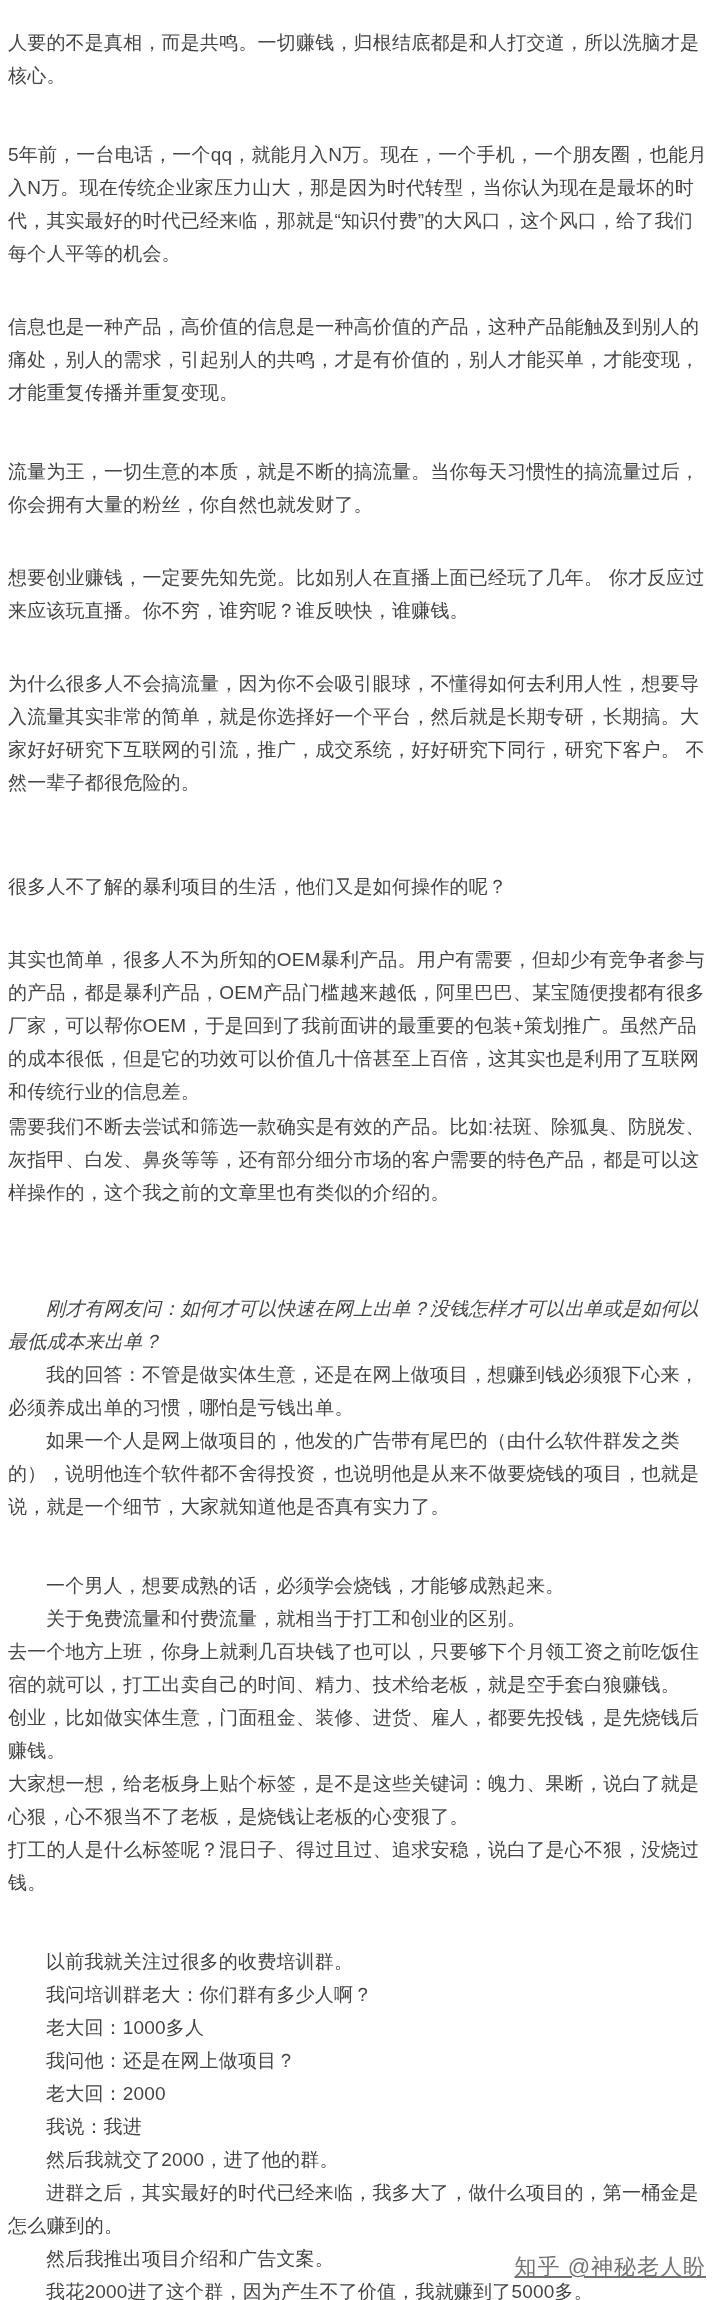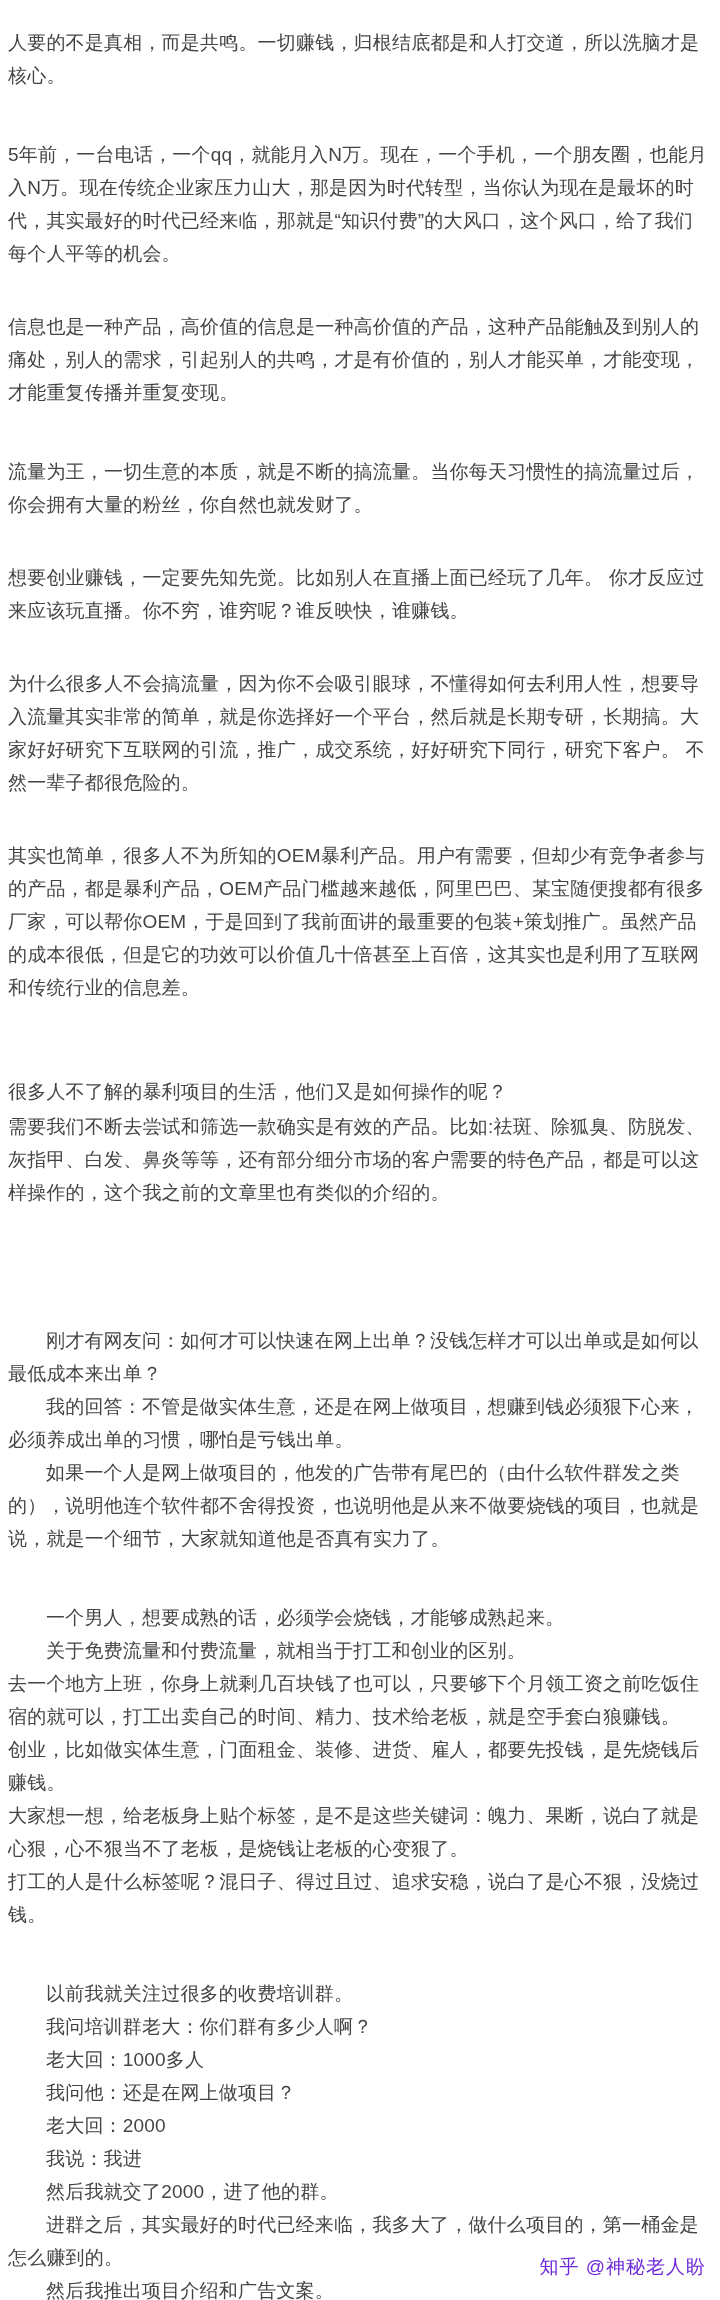--- a/index.html
+++ b/index.html
@@ -33,45 +33,46 @@
   .blk {
     margin: 0;
   }
   .indent {
     text-indent: 2em;
   }
   .g-xs { margin-top: 2px; }
   .g-s  { margin-top: 40px; }
   .g-m  { margin-top: 46px; }
   .g-l  { margin-top: 71px; }
-  .g-xl { margin-top: 115px; }
+  .g-xl { margin-top: 83px; font-style: italic; }
   .watermark {
     position: absolute;
     top: 2252px;
     right: 14px;
-    color: #6d28d9;
-    font-size: 19px;
+    color: #737373;
+    font-size: 22px;
     line-height: 30px;
     letter-spacing: 1px;
     user-select: none;
+    text-decoration: underline;
   }
 </style>
 </head>
 <body>
 
 <div class="page">
   <div class="article" id="article-body">
       <p class="blk">人要的不是真相，而是共鸣。一切赚钱，归根结底都是和人打交道，所以洗脑才是核心。</p>
       <p class="blk g-m">5年前，一台电话，一个qq，就能月入N万。现在，一个手机，一个朋友圈，也能月入N万。现在传统企业家压力山大，那是因为时代转型，当你认为现在是最坏的时代，其实最好的时代已经来临，那就是“知识付费”的大风口，这个风口，给了我们每个人平等的机会。</p>
       <p class="blk g-s">信息也是一种产品，高价值的信息是一种高价值的产品，这种产品能触及到别人的痛处，别人的需求，引起别人的共鸣，才是有价值的，别人才能买单，才能变现，才能重复传播并重复变现。</p>
       <p class="blk g-m">流量为王，一切生意的本质，就是不断的搞流量。当你每天习惯性的搞流量过后，你会拥有大量的粉丝，你自然也就发财了。</p>
       <p class="blk g-s">想要创业赚钱，一定要先知先觉。比如别人在直播上面已经玩了几年。 你才反应过 来应该玩直播。你不穷，谁穷呢？谁反映快，谁赚钱。</p>
       <p class="blk g-s">为什么很多人不会搞流量，因为你不会吸引眼球，不懂得如何去利用人性，想要导入流量其实非常的简单，就是你选择好一个平台，然后就是长期专研，长期搞。大家好好研究下互联网的引流，推广，成交系统，好好研究下同行，研究下客户。 不然一辈子都很危险的。</p>
+      <p class="blk g-l">很多人不了解的暴利项目的生活，他们又是如何操作的呢？</p>
       <p class="blk g-s">其实也简单，很多人不为所知的OEM暴利产品。用户有需要，但却少有竞争者参与的产品，都是暴利产品，OEM产品门槛越来越低，阿里巴巴、某宝随便搜都有很多厂家，可以帮你OEM，于是回到了我前面讲的最重要的包装+策划推广。虽然产品的成本很低，但是它的功效可以价值几十倍甚至上百倍，这其实也是利用了互联网和传统行业的信息差。</p>
-      <p class="blk g-l">很多人不了解的暴利项目的生活，他们又是如何操作的呢？</p>
       <p class="blk g-xs">需要我们不断去尝试和筛选一款确实是有效的产品。比如:祛斑、除狐臭、防脱发、灰指甲、白发、鼻炎等等，还有部分细分市场的客户需要的特色产品，都是可以这样操作的，这个我之前的文章里也有类似的介绍的。</p>
       <p class="blk indent g-xl">刚才有网友问：如何才可以快速在网上出单？没钱怎样才可以出单或是如何以最低成本来出单？</p>
       <p class="blk indent">我的回答：不管是做实体生意，还是在网上做项目，想赚到钱必须狠下心来，必须养成出单的习惯，哪怕是亏钱出单。</p>
       <p class="blk indent">如果一个人是网上做项目的，他发的广告带有尾巴的（由什么软件群发之类的），说明他连个软件都不舍得投资，也说明他是从来不做要烧钱的项目，也就是说，就是一个细节，大家就知道他是否真有实力了。</p>
       <p class="blk indent g-m">一个男人，想要成熟的话，必须学会烧钱，才能够成熟起来。</p>
       <p class="blk indent">关于免费流量和付费流量，就相当于打工和创业的区别。</p>
       <p class="blk">去一个地方上班，你身上就剩几百块钱了也可以，只要够下个月领工资之前吃饭住宿的就可以，打工出卖自己的时间、精力、技术给老板，就是空手套白狼赚钱。</p>
       <p class="blk">创业，比如做实体生意，门面租金、装修、进货、雇人，都要先投钱，是先烧钱后赚钱。</p>
       <p class="blk">大家想一想，给老板身上贴个标签，是不是这些关键词：魄力、果断，说白了就是心狠，心不狠当不了老板，是烧钱让老板的心变狠了。</p>
       <p class="blk">打工的人是什么标签呢？混日子、得过且过、追求安稳，说白了是心不狠，没烧过钱。</p>

